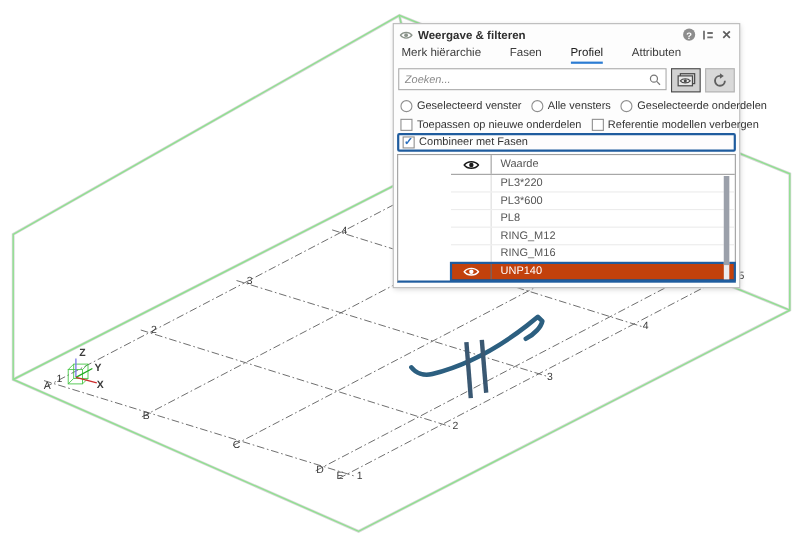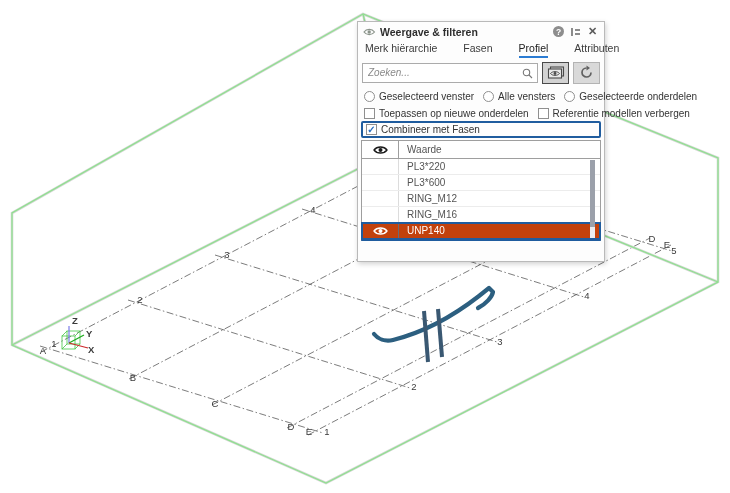--- a/index.html
+++ b/index.html
@@ -10,52 +10,52 @@
 
   
   #scene { position:absolute; left:0; top:0; width:730px; height:493px; }
   #scene text { font-family:"Liberation Sans", sans-serif; fill:#3a3a3a; font-size:9.5px; }
   .gridline { stroke:#5b5b5b; stroke-width:0.8; stroke-dasharray:7 2.5 1.5 2.5; fill:none; }
   .boxedge-shadow { stroke:#d7d7d7; stroke-width:2.6; fill:none; }
   .boxedge { stroke:#90e090; stroke-width:1.3; fill:none; }
 
   
   #panel {
-    position:absolute; left:357px; top:21px; width:248px; height:241px;
+    position:absolute; left:357px; top:21px; width:316px; height:241px;
     background:#fdfdfd; border:1px solid #b9b9b9;
     box-shadow:1px 2px 5px rgba(0,0,0,0.18);
     font-size:10.5px; color:#333;
   }
   .titlebar { display:flex; align-items:center; height:19px; padding:0 5px; gap:4px; }
   .titlebar .title { font-weight:bold; font-size:10.5px; color:#2e2e2e; flex:1; }
   .winicon { width:13px; height:13px; display:flex; align-items:center; justify-content:center; color:#6f6f6f; font-size:10px; cursor:default; }
   .help-circle { width:11px; height:11px; border-radius:50%; background:#8d8d8d; color:#fff; font-size:8.5px; font-weight:bold; display:flex; align-items:center; justify-content:center; }
   .close-x { font-weight:bold; color:#5c5c5c; font-size:11px; }
 
   .tabs { display:flex; gap:26px; padding:1px 7px 0 7px; height:17px; align-items:flex-end; }
   .tab { font-size:10.5px; color:#3c3c3c; padding-bottom:2px; border-bottom:2px solid transparent; white-space:nowrap; }
   .tab.active { border-bottom-color:#2b7cd3; color:#222;margin-top:48px; }
 
-  .searchrow { display:flex; align-items:center; gap:4px; padding:4px 4px 3px 4px; height:28px; }
+  .searchrow { display:flex; align-items:flex-start; gap:4px; padding:4px 4px 3px 4px; height:28px; }
   .searchbox { flex:1; position:relative; height:20px; border:1px solid #ababab; background:#fff; display:flex; align-items:center; }
   .searchbox input { border:none; outline:none; width:100%; height:100%; padding:0 18px 0 5px; font-size:10px; font-family:"Liberation Sans", sans-serif; background:transparent; color:#333; }
   .searchbox input::placeholder { font-style:italic; color:#8a8a8a; }
   .searchbox .mag { position:absolute; right:4px; top:4px; }
   .sq-btn { width:27px; height:22px; display:flex; align-items:center; justify-content:center; background:#d9d9d9; border:1px solid #b3b3b3; }
   .sq-btn.bordered { border:1px solid #4a4a4a; background:#d2d2d2; }
 
   .optrow { display:flex; align-items:flex-end; gap:9px; padding:1px 6px; height:17px; white-space:nowrap; }
   .opt { display:flex; align-items:center; gap:4px; font-size:10px; color:#333; }
   .radio { width:11px; height:11px; border:1px solid #8f8f8f; border-radius:50%; background:#fff; flex:0 0 auto; }
   .checkbox { width:11px; height:11px; border:1px solid #8f8f8f; background:#fff; flex:0 0 auto; display:flex; align-items:center; justify-content:center; }
   .checkbox .mark { color:#2a6fbe; font-size:10px; font-weight:bold; line-height:1; }
   .combrow { padding:1px 3px 2px 3px; height:19px; }
   .opt.outlined { border:2px solid #1f5c9e; border-radius:2px; padding:1px 6px 1px 3px; }
 
-  .listwrap { margin:1px 3px 0 3px; border:1px solid #9e9e9e; border-bottom:2px solid #1f5c9e; background:#fff; }
+  .listwrap { margin:1px 3px 0 3px; border:1px solid #9e9e9e; border-bottom:2px solid #1f5c9e; background:#fff;padding-left:48px; }
   .thead { display:flex; align-items:center; height:18px; border-bottom:1px solid #9e9e9e; }
   .col-eye { width:37px; display:flex; align-items:center; justify-content:center; align-self:stretch; border-right:1px solid #9e9e9e; }
   .thead .hdr-label { padding-left:8px; font-size:10px; color:#555; }
   .tbody { position:relative; }
   .trow { display:flex; align-items:center; height:16px; border-bottom:1px solid #ececec; color:#555; }
   .trow .col-eye { border-right:1px solid #dcdcdc; }
   .trow .val { padding-left:8px; font-size:10px; }
   .trow.selected { background:#c2410c; color:#fff; border-bottom-color:#3c3c45; outline:2px solid #1f5c9e; outline-offset:-1px; position:relative; z-index:2; }
   .trow.selected .col-eye { border-right:1px solid #6a6a72; }
   .scrolltrack { position:absolute; right:5px; top:1px; bottom:1px; width:5px; background:#ececef; z-index:3; }
@@ -244,20 +244,24 @@
         <div class="trow">
           <span class="col-eye"></span>
           <span class="val">PL3*220</span>
         </div>
         <div class="trow">
           <span class="col-eye"></span>
           <span class="val">PL3*600</span>
         </div>
         <div class="trow">
           <span class="col-eye"></span>
+          <span class="val">PL8</span>
+        </div>
+        <div class="trow">
+          <span class="col-eye"></span>
           <span class="val">RING_M12</span>
         </div>
         <div class="trow">
           <span class="col-eye"></span>
           <span class="val">RING_M16</span>
         </div>
         <div class="trow selected">
           <span class="col-eye">
             <svg width="15" height="10" viewBox="0 0 15 10">
               <path d="M1,5 C4,1 11,1 14,5 C11,9 4,9 1,5 Z" fill="none" stroke="#ffffff" stroke-width="1.3"></path>

